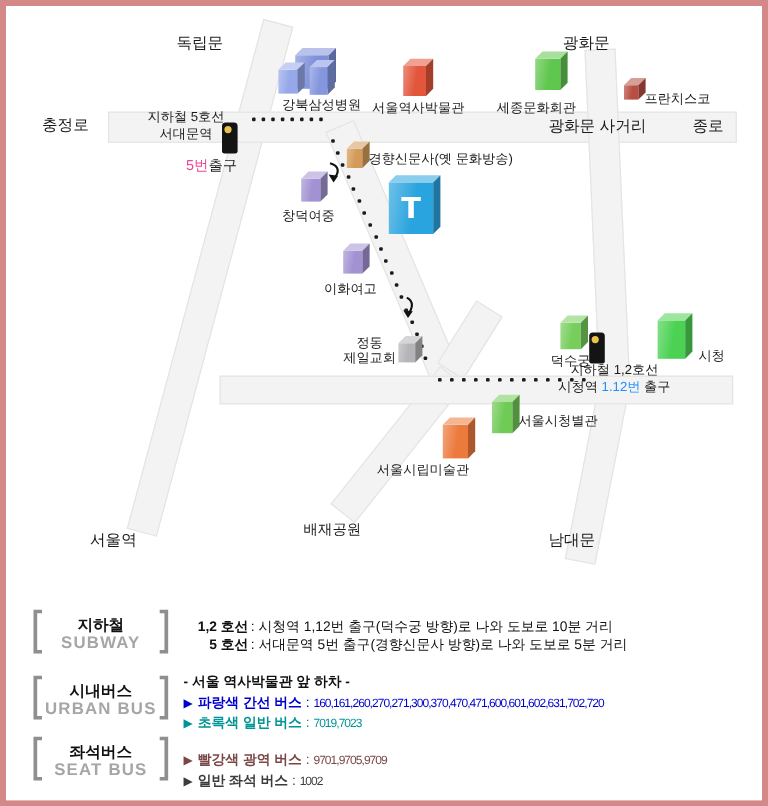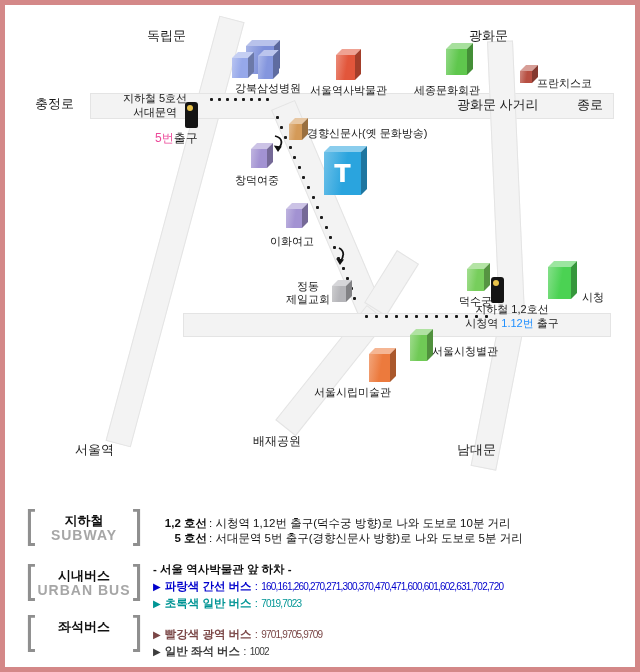--- a/index.html
+++ b/index.html
@@ -219,20 +219,21 @@
   <div class="lg-group" style="top:561px;">
     <span class="lg-bracket lb-l">[</span>
     <span class="lg-bracket lb-r">]</span>
     <div class="lg-kr">시내버스</div>
     <div class="lg-en">URBAN BUS</div>
   </div>
   <div class="lg-group" style="top:612px;">
     <span class="lg-bracket lb-l">[</span>
     <span class="lg-bracket lb-r">]</span>
     <div class="lg-kr">좌석버스</div>
+    <div class="lg-en">SEAT BUS</div>
   </div>
 
   <div class="lg-line" style="top:511px;">
     <span class="sl-label">1,2 호선</span><span>: 시청역 1,12번 출구(덕수궁 방향)로 나와 도보로 10분 거리</span>
   </div>
   <div class="lg-line" style="top:526px;">
     <span class="sl-label">5 호선</span><span>: 서대문역 5번 출구(경향신문사 방향)로 나와 도보로 5분 거리</span>
   </div>
 
   <div class="lg-line lg-header" style="top:557px;">- 서울 역사박물관 앞 하차 -</div>

